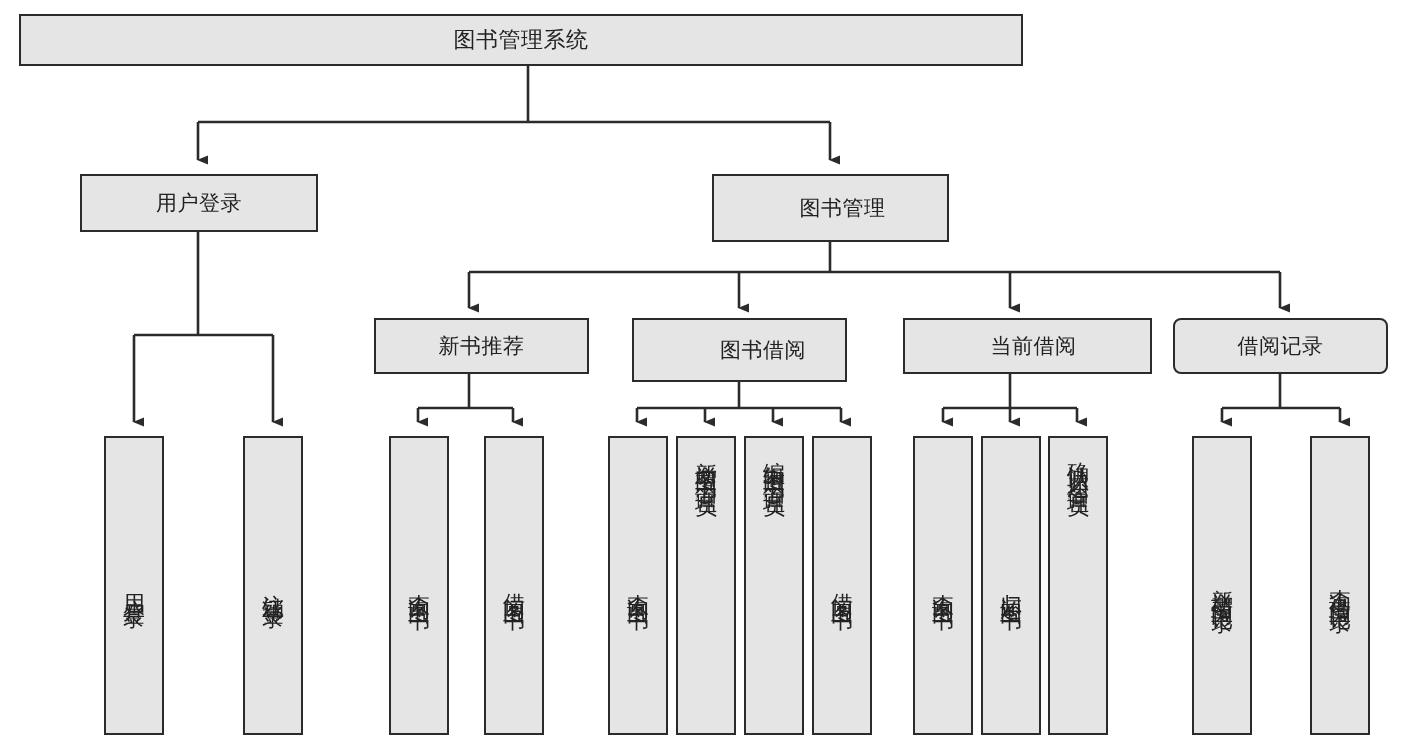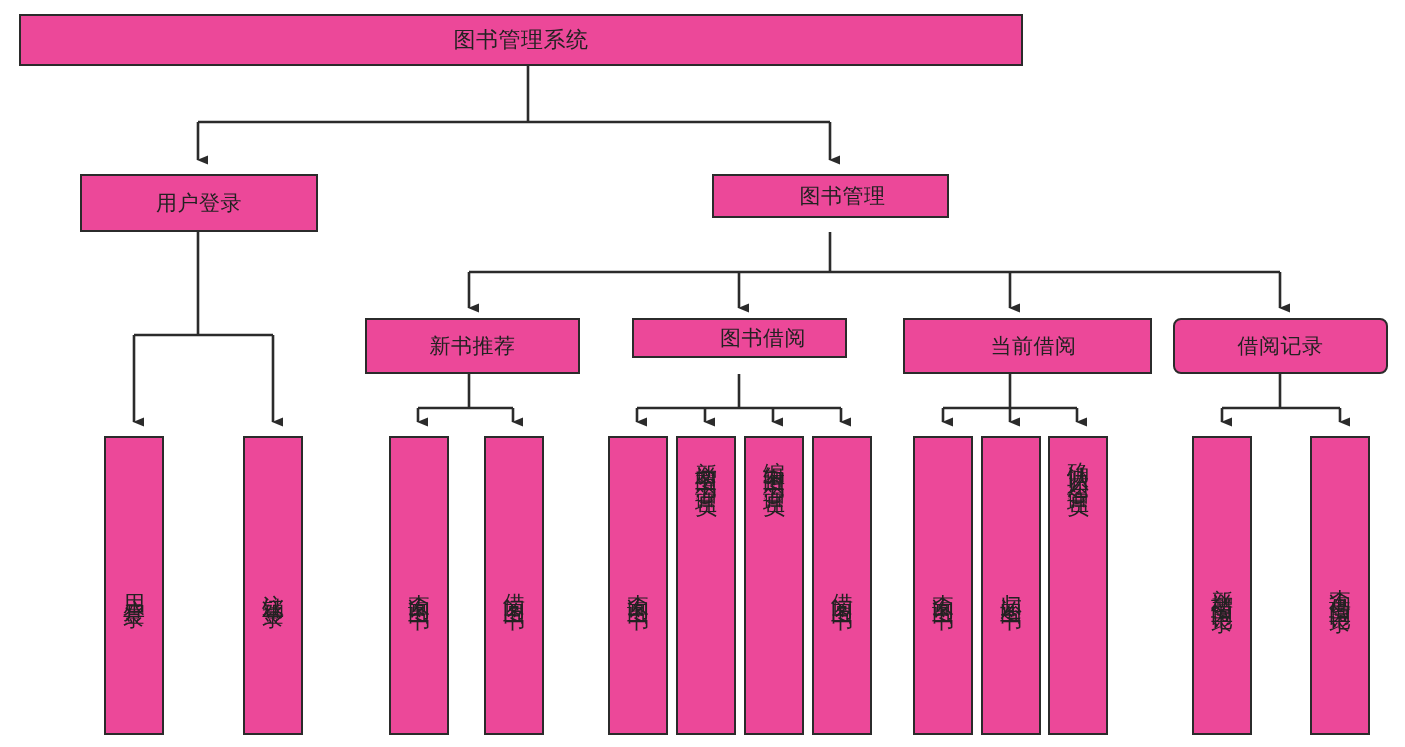--- a/index.html
+++ b/index.html
@@ -22,21 +22,21 @@
     left: 0;
     top: 0;
     width: 1405px;
     height: 747px;
     pointer-events: none;
   }
   .node {
     position: absolute;
     box-sizing: border-box;
     border: 2px solid #2b2b2b;
-    background: #ec4899;
+    background: #e5e5e5;
     display: flex;
     align-items: center;
     justify-content: center;
     color: #222222;
   }
   .node .lbl {
     display: block;
     line-height: 1.12;
     white-space: nowrap;
   }
@@ -130,28 +130,28 @@
     </g>
   </svg>
 
   <div class="node root horiz" style="left:19px; top:14px; width:1004px; height:52px;">
     <span class="lbl">图书管理系统</span>
   </div>
 
   <div class="node horiz" style="left:80px; top:174px; width:238px; height:58px;">
     <span class="lbl">用户登录</span>
   </div>
-  <div class="node horiz" style="left:712px; top:174px; width:237px; height:44px;padding-left:24px;">
+  <div class="node horiz" style="left:712px; top:174px; width:237px; height:68px;padding-left:24px;">
     <span class="lbl">图书管理</span>
   </div>
 
-  <div class="node horiz" style="left:365px; top:318px; width:215px; height:56px;">
+  <div class="node horiz" style="left:374px; top:318px; width:215px; height:56px;">
     <span class="lbl">新书推荐</span>
   </div>
-  <div class="node horiz" style="left:632px; top:318px; width:215px; height:40px;padding-left:47px;">
+  <div class="node horiz" style="left:632px; top:318px; width:215px; height:64px;padding-left:47px;">
     <span class="lbl">图书借阅</span>
   </div>
   <div class="node horiz" style="left:903px; top:318px; width:249px; height:56px;padding-left:12px;">
     <span class="lbl">当前借阅</span>
   </div>
   <div class="node horiz" style="left:1173px; top:318px; width:215px; height:56px;border-radius:8px;">
     <span class="lbl">借阅记录</span>
   </div>
 
   <div class="node vert mid" style="left:104px; top:436px; width:60px; height:299px;">

